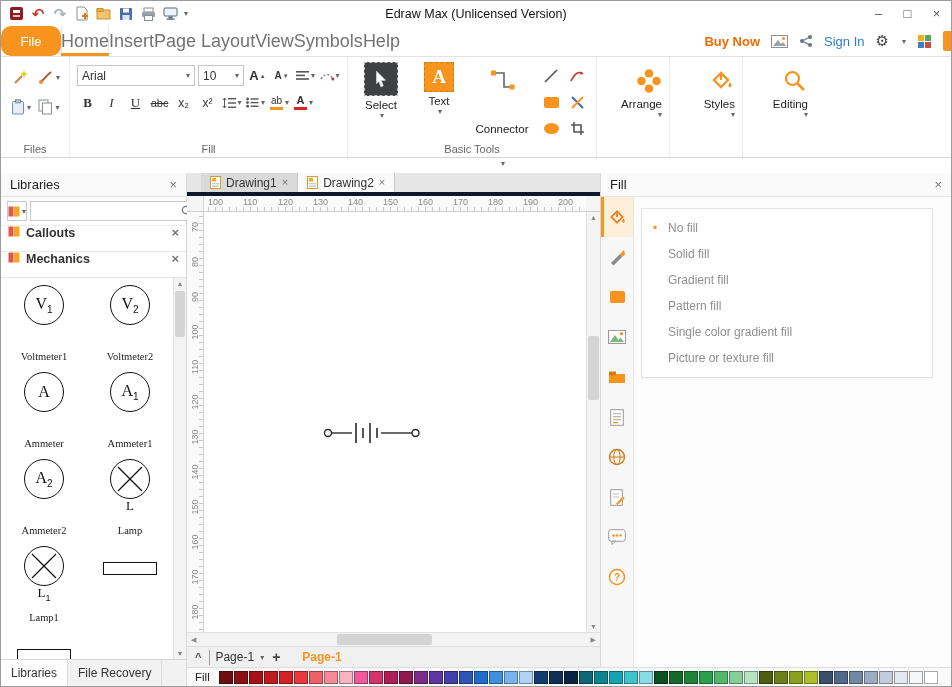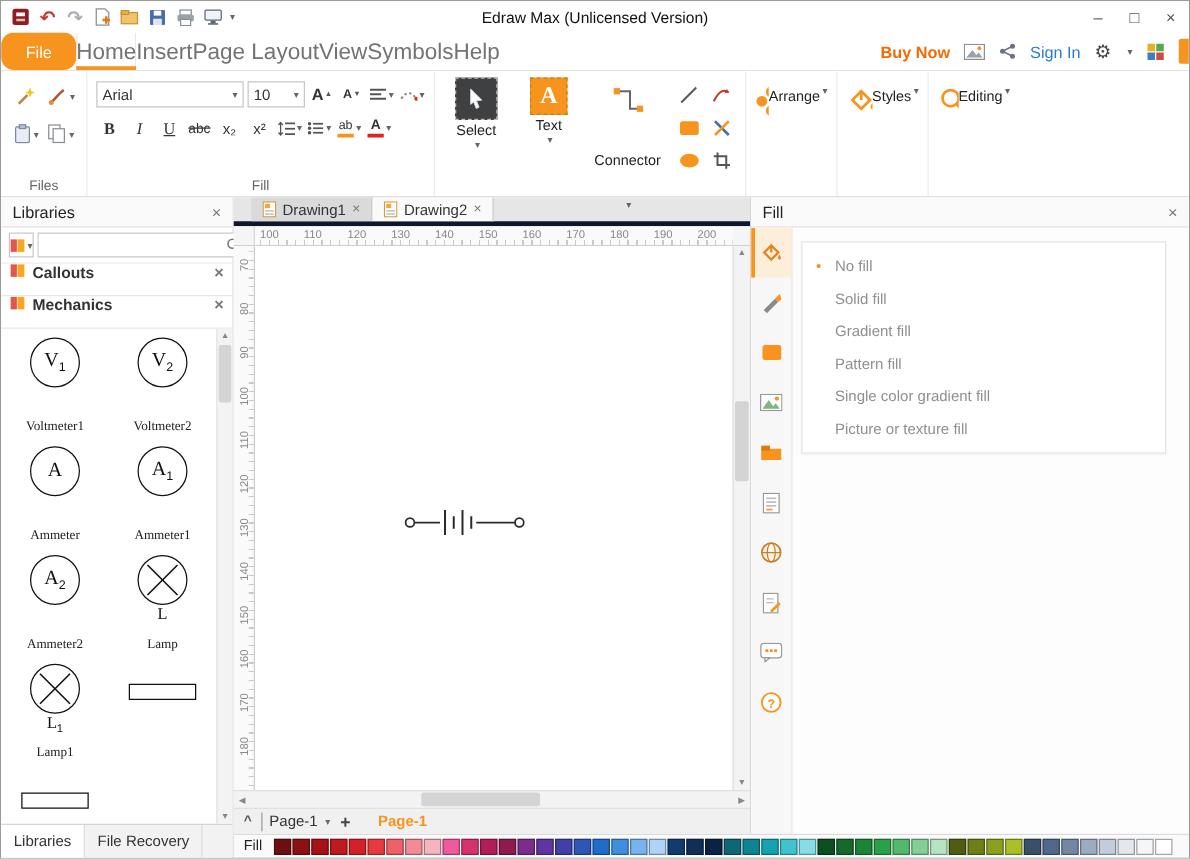--- a/index.html
+++ b/index.html
@@ -47,24 +47,24 @@
 .stack{display:flex;flex-direction:column;align-items:center;line-height:1;}
 .stack .bar{width:13px;height:3px;margin-top:1px;}
 .tools-inner{display:flex;gap:6px;align-items:flex-start;}
 .tool-big{display:flex;flex-direction:column;align-items:center;width:52px;}
 .tool-big .tlabel{font-size:11.5px;color:#222;margin-top:3px;}
 .tico{width:34px;height:34px;display:flex;align-items:center;justify-content:center;}
 .sel-ico{background:#3f4041;border:1px dashed #bdbdbd;}
 .txt-ico{width:30px;height:30px;background:#F7941E;border:1px dashed #c77d1a;display:flex;align-items:center;justify-content:center;color:#fff;font-family:"Liberation Serif",serif;font-size:19px;font-weight:bold;}
 .mini-grid{display:grid;grid-template-columns:24px 24px;grid-auto-rows:24px;gap:2px;margin-top:2px;}
 .mini-grid .ic-btn{width:24px;height:24px;}
-.bigbtn{width:58px;display:flex;align-items:flex-start;padding-top:6px;}
+.bigbtn{width:58px;display:flex;flex-direction:column;align-items:flex-end;padding-top:6px;}
 .bigbtn .tlabel{font-size:11.5px;color:#222;margin-top:4px;}
 
-.main{flex:1;display:flex;min-height:0;}
+.main{flex:1;display:flex;min-height:0;margin-top:15px;}
 .left-panel{width:186px;flex:0 0 186px;border-right:1px solid #d8d8d8;display:flex;flex-direction:column;background:#fff;}
 .panel-header{height:24px;flex:0 0 24px;display:flex;align-items:center;justify-content:space-between;padding:0 9px;background:#fafafa;border-bottom:1px solid #e4e4e4;font-size:13px;color:#222;}
 .search-row{height:29px;flex:0 0 29px;display:flex;align-items:center;gap:3px;padding:0 6px;border-bottom:1px solid #eee;}
 .lib-drop{width:26px;height:20px;border:1px solid #c9c9c9;display:flex;align-items:center;justify-content:center;background:#fff;}
 .search-box{flex:1;height:20px;border:1px solid #c9c9c9;display:flex;align-items:center;background:#fff;}
 .search-box input{flex:1;border:0;outline:0;height:16px;font-size:11px;padding:0 4px;min-width:0;}
 .lib-section{height:26px;flex:0 0 26px;display:flex;align-items:flex-start;gap:6px;padding:0 7px;border-bottom:1px solid #e8e8e8;font-size:12.5px;color:#333;font-weight:bold;}
 .lib-section .xbtn{margin-left:auto;}
 .grid-wrap{flex:1;position:relative;overflow:hidden;}
 .lib-grid{position:absolute;left:0;top:0;right:13px;display:grid;grid-template-columns:1fr 1fr;}
@@ -397,20 +397,21 @@
                 <ellipse cx="8.5" cy="6.5" rx="7.5" ry="5.5" fill="#F7941E"></ellipse>
               </svg>
           </div>
           <div class="ic-btn">
             <svg width="15" height="15">
                 <path d="M4 1 V11 H14 M1 4 H11 V14" fill="none" stroke="#555" stroke-width="1.6"></path>
               </svg>
           </div>
         </div>
       </div>
+      <div class="rgroup-label">Basic Tools</div>
     </div>
 
     <div class="rgroup">
       <div class="bigbtn">
         <svg width="26" height="26">
             <g fill="#F7941E">
               <circle cx="13" cy="5.5" r="4.3"></circle>
               <circle cx="20.5" cy="13" r="4.3"></circle>
               <circle cx="13" cy="20.5" r="4.3"></circle>
               <circle cx="5.5" cy="13" r="4.3"></circle>

